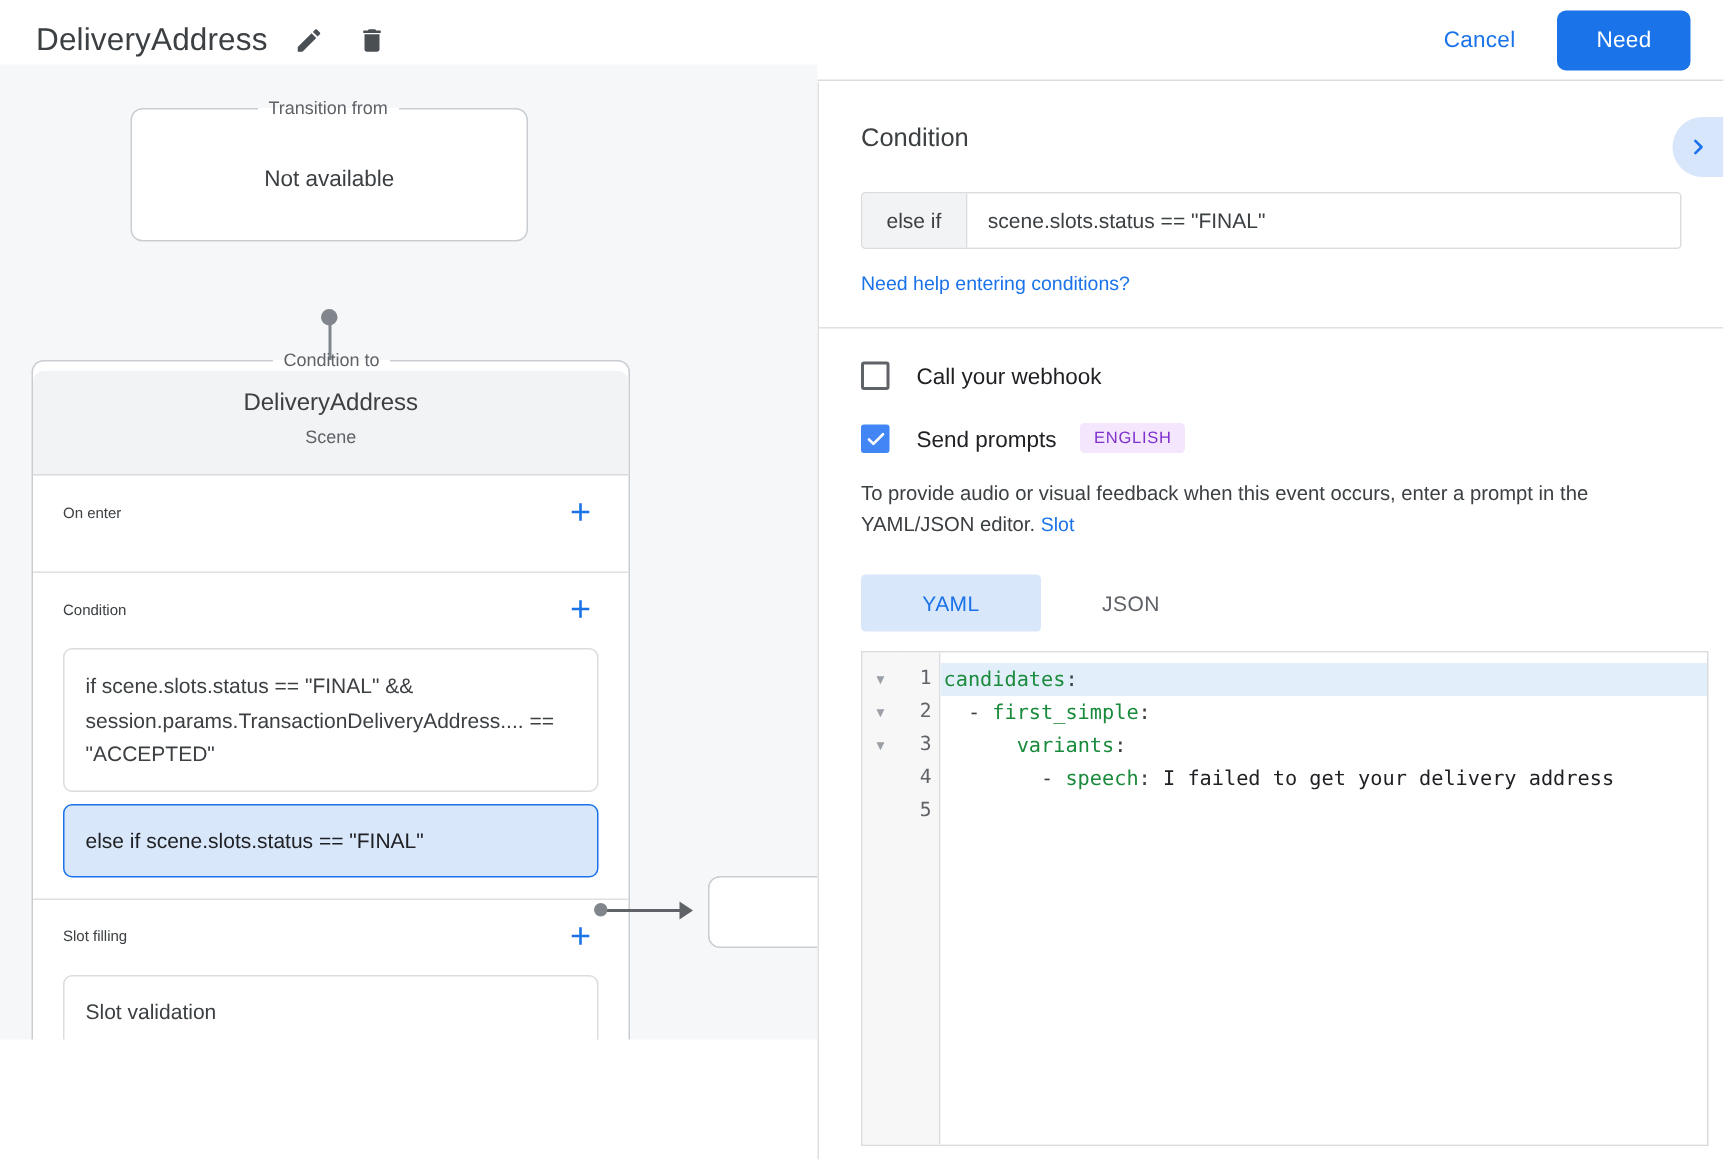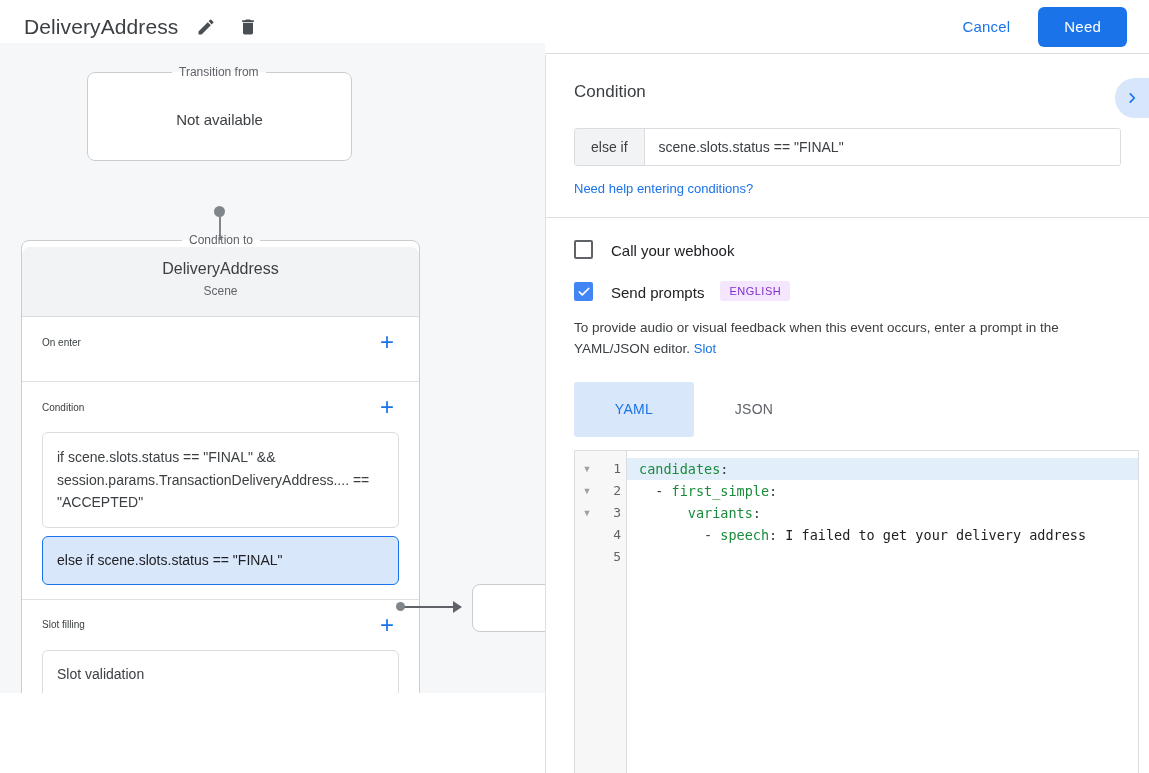--- a/index.html
+++ b/index.html
@@ -185,21 +185,21 @@
     font-size: 11px; font-weight: 400; letter-spacing: 0.5px;
     padding: 4px 9px; border-radius: 3px;
   }
   .desc {
     margin-top: 17px; font-size: 13.5px; color: #3c4043; line-height: 1.55;
     max-width: 552px;
   }
 
   .tabs { display: flex; margin-top: 22px; }
   .tab {
-    width: 120px; height: 55px; display: flex; align-items: center; justify-content: center;
+    width: 120px; height: 38px; display: flex; align-items: center; justify-content: center;
     font-size: 14px; font-weight: 500; color: #5f6368; cursor: pointer;
     letter-spacing: 0.3px;
   }
   .tab.active { background: #d9e7fb; color: #1a73e8; border-radius: 3px; }
 
   .editor {
     margin-top: 13px; border: 1px solid #dadce0; border-top: 1px solid #dadce0;
     display: flex; height: 330px; background: #fff; overflow: hidden;
     margin-left: 0px; width: 565px;
   }
@@ -216,21 +216,21 @@
     padding-top: 7px; text-align: right; padding-right: 5px;
   }
   .gutter div {
     height: 22px; line-height: 22px; font-family: "DejaVu Sans Mono", monospace;
     font-size: 13px; color: #5f6368;
   }
   .code {
     flex: 1; padding-top: 7px; font-family: "DejaVu Sans Mono", monospace;
     font-size: 13.5px; overflow: hidden; white-space: pre; background:#fff;
   }
-  .code .line { height: 22px; line-height: 22px; padding-left: 12px; }
+  .code .line { height: 22px; line-height: 22px; padding-left: 2px; }
   .code .line.hl { background: #e3eefb; }
   .k { color: #1a8b3c; }
   .v { color: #202124; }
 </style>
 </head>
 <body>
 
 <div class="app">
 
   <div class="header">

